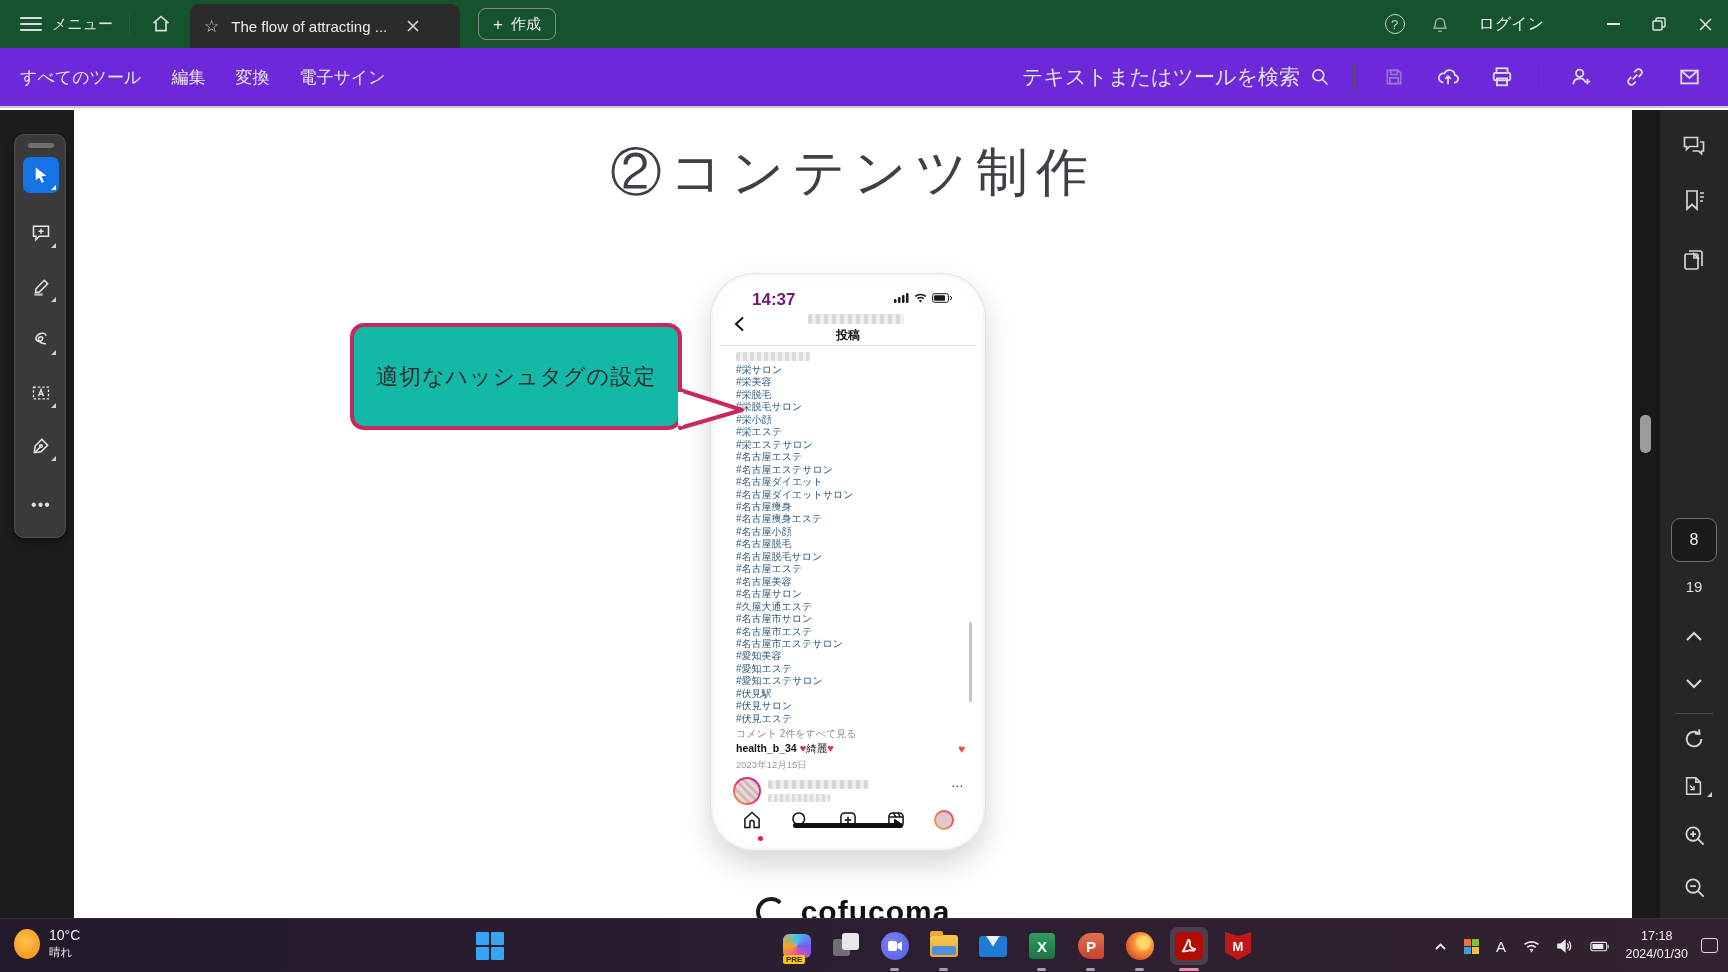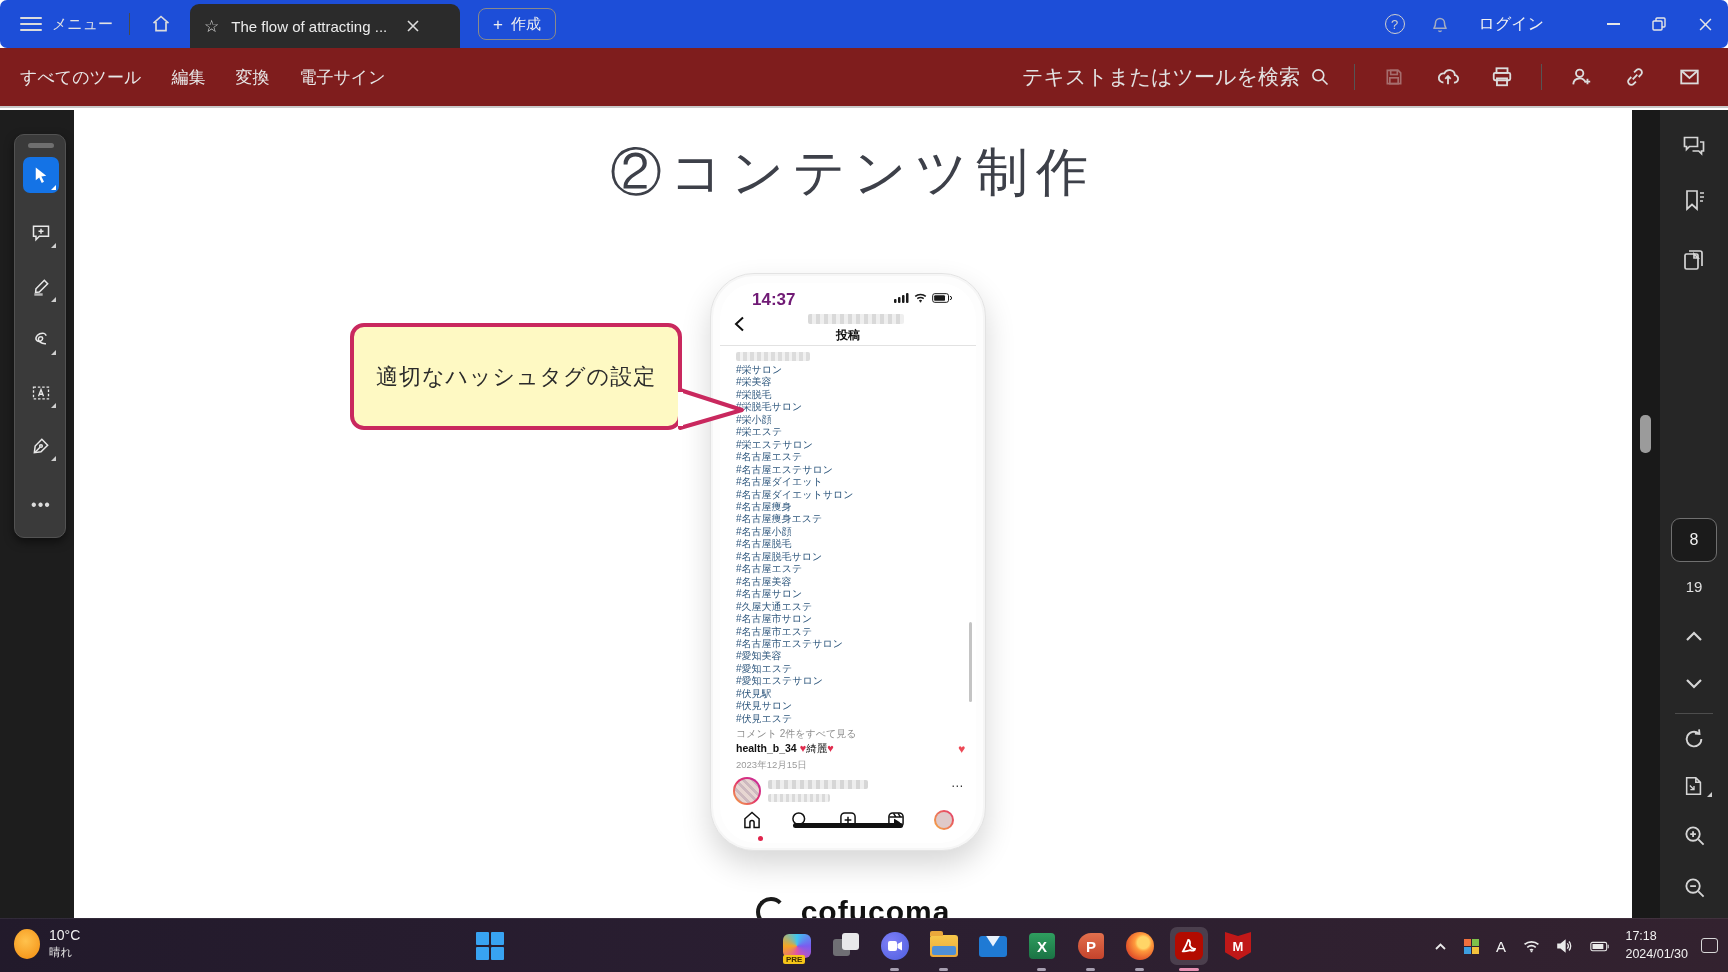--- a/index.html
+++ b/index.html
@@ -1,41 +1,41 @@
 <!DOCTYPE html>
 <html><head>
 <meta charset="utf-8">
 <style>
   * { margin:0; padding:0; box-sizing:border-box; }
   html,body { width:1728px; height:972px; overflow:hidden; }
   body { font-family:"Liberation Sans","DejaVu Sans",sans-serif; background:#fff; position:relative; }
   svg { display:block; }
 
   
-  .titlebar { position:absolute; left:0; top:0; width:1728px; height:48px; background:#1d4ed8; display:flex; align-items:center; color:#e6e6e6;border-radius:7px; }
+  .titlebar { position:absolute; left:0; top:0; width:1728px; height:48px; background:#14532d; display:flex; align-items:center; color:#e6e6e6; }
   .hamburger { margin-left:20px; width:22px; display:flex; flex-direction:column; gap:4px; cursor:pointer; }
   .hamburger span { height:2px; background:#dcdcdc; border-radius:1px; }
   .menu-label { font-size:15px; margin-left:10px; color:#e3e3e3; }
   .tb-divider { width:1px; height:22px; background:#4a4a4a; margin:0 14px 0 16px; }
   .home-btn { width:34px; height:34px; display:flex; align-items:center; justify-content:center; border-radius:6px; }
   .doc-tab { margin-left:12px; height:44px; margin-top:4px; align-self:flex-end; background:#2b2b2b; border-radius:9px 9px 0 0; display:flex; align-items:center; padding:0 12px 0 14px; min-width:270px; }
   .tab-star { font-size:17px; color:#d8d8d8; }
   .tab-title { font-size:15px; color:#ececec; margin:0 14px 0 12px; white-space:nowrap; }
   .tab-close { width:24px; height:24px; display:flex; align-items:center; justify-content:center; border-radius:5px; }
   .create-btn { margin-left:18px; height:32px; border:1.5px solid #8a8a8a; border-radius:8px; display:flex; align-items:center; padding:0 14px; gap:8px; color:#f0f0f0; font-size:15px; }
   .create-plus { font-size:17px; line-height:1; }
   .titlebar-right { margin-left:auto; display:flex; align-items:center; }
   .help-circle { width:20px; height:20px; border:1.6px solid #cfcfcf; border-radius:50%; color:#cfcfcf; font-size:13px; display:flex; align-items:center; justify-content:center; margin-right:26px; }
   .bell-wrap { margin-right:30px; opacity:.85; }
   .login-label { font-size:16px; color:#f2f2f2; margin-right:46px; }
   .win-ctl { width:46px; height:48px; display:flex; align-items:center; justify-content:center; color:#e6e6e6; }
   .min-bar { width:13px; height:1.6px; background:#e6e6e6; }
 
   
-  .toolbar { position:absolute; left:0; top:48px; width:1728px; height:60px; background:#7f1d1d; display:flex; align-items:center; color:#e8e8e8; border-bottom:2px solid #c9c9c9; }
+  .toolbar { position:absolute; left:0; top:48px; width:1728px; height:60px; background:#6d28d9; display:flex; align-items:center; color:#e8e8e8; border-bottom:2px solid #c9c9c9; }
   .tool-item { font-size:17px; margin-left:30px; cursor:pointer; }
   .tool-item:first-child { margin-left:20px; }
   .toolbar-right { margin-left:auto; display:flex; align-items:center; gap:24px; padding-right:24px; }
   .search-group { display:flex; align-items:center; gap:10px; color:#e2e2e2; font-size:21px; }
   .v-div { width:1px; height:26px; background:#555; }
   .tb-icon { width:30px; height:30px; display:flex; align-items:center; justify-content:center; color:#dcdcdc; }
   .dimmed { opacity:.42; }
 
   
   .content { position:absolute; left:0; top:110px; width:1728px; height:808px; background:#fff; }
@@ -55,21 +55,21 @@
   .page-box { position:absolute; left:11px; top:408px; width:46px; height:44px; background:#1b1b1b; border:1px solid #707070; border-radius:9px; display:flex; align-items:center; justify-content:center; font-size:16px; color:#f0f0f0; }
   .total-pages { position:absolute; left:0; top:468px; width:68px; text-align:center; font-size:15px; color:#e0e0e0; }
   .rp-div { position:absolute; left:15px; top:603px; width:38px; height:1px; background:#4d4d4d; }
   .fit-corner { position:absolute; margin-left:30px; margin-top:18px; width:0; height:0; border-left:5px solid transparent; border-bottom:5px solid #cfcfcf; }
 
   
   .doc-page { position:absolute; left:74px; top:0; width:1558px; height:808px; background:#fff; overflow:hidden; }
   .doc-title { position:absolute; left:0; top:28px; width:1558px; text-align:center; font-family:"DejaVu Serif","Liberation Serif",serif; font-size:52px; letter-spacing:8px; color:#3d4049; }
 
   
-  .callout { position:absolute; left:276px; top:213px; width:332px; height:107px; border:4px solid #c9285e; border-radius:14px; background:#fef9c3; display:flex; align-items:center; z-index:5; }
+  .callout { position:absolute; left:276px; top:213px; width:332px; height:107px; border:4px solid #c9285e; border-radius:14px; background:#14b8a6; display:flex; align-items:center; z-index:5; }
   .callout-text { font-size:22px; color:#2b2b2b; padding-left:22px; letter-spacing:1px; }
   .callout-pointer { position:absolute; left:604px; top:272px; z-index:6; }
 
   
   .phone { position:absolute; left:636px; top:163px; width:276px; height:578px; background:#fdfdfd; border:1px solid #e3e3e3; border-radius:44px; box-shadow:0 14px 30px rgba(0,0,0,.16), inset 0 0 0 2px #f6f6f6; }
   .screen { position:absolute; left:9px; top:9px; width:256px; height:560px; background:#fff; border-radius:36px; overflow:hidden; }
   .status-time { position:absolute; left:32px; top:7px; font-size:17px; font-weight:bold; color:#701a75; }
   .status-icons { position:absolute; right:24px; top:10px; display:flex; gap:5px; align-items:center; }
   .ph-back { position:absolute; left:14px; top:33px; color:#222; }
   .ph-header-blur { position:absolute; left:88px; top:31px; width:96px; height:10px; border-radius:2px; background:repeating-linear-gradient(90deg,#d9d9d9 0 4px,#efefef 4px 8px); filter:blur(.6px); }
@@ -132,21 +132,21 @@
   .ic-excel { width:26px; height:26px; border-radius:4px; background:linear-gradient(#2f9e5f,#1a7344); color:#fff; font-weight:bold; font-size:15px; display:flex; align-items:center; justify-content:center; }
   .ic-ppt { width:26px; height:26px; border-radius:13px 4px 4px 13px; background:linear-gradient(#e2704d,#c4432c); color:#fff; font-weight:bold; font-size:15px; display:flex; align-items:center; justify-content:center; }
   .ic-firefox { width:28px; height:28px; border-radius:50%; background:radial-gradient(circle at 62% 38%,#ffd567 0 24%,#ff9a3c 35%,#e3562a 70%,#b5305c 100%); }
   .ic-acrobat { width:28px; height:28px; border-radius:6px; background:#b30b00; color:#fff; display:flex; align-items:center; justify-content:center; font-size:15px; font-weight:bold; }
   .ic-mcafee { width:26px; height:28px; background:#c01818; clip-path:polygon(0 0,50% 14%,100% 0,100% 72%,50% 100%,0 72%); color:#fff; font-weight:bold; font-size:13px; display:flex; align-items:center; justify-content:center; }
   .tray { position:absolute; right:118px; top:0; height:54px; display:flex; align-items:center; gap:17px; color:#eaeaea; }
   .tray-grid { display:grid; grid-template-columns:7px 7px; grid-template-rows:7px 7px; gap:1px; }
   .tray-grid i:nth-child(1){background:#f0703c;} .tray-grid i:nth-child(2){background:#7ec04a;}
   .tray-grid i:nth-child(3){background:#3d9fe0;} .tray-grid i:nth-child(4){background:#f2c23c;}
   .ime { font-size:15px; color:#f2f2f2; }
-  .clock { position:absolute; right:40px; top:8px; text-align:left; font-size:12.5px; color:#f2f2f2; line-height:1.45; }
+  .clock { position:absolute; right:40px; top:8px; text-align:center; font-size:12.5px; color:#f2f2f2; line-height:1.45; }
   .kb-icon { position:absolute; right:10px; top:19px; width:17px; height:15px; border:1.4px solid #d8d8d8; border-radius:3px; }
 </style>
 </head>
 <body>
 
 <div class="titlebar">
   <div class="hamburger">
       <span></span>
       <span></span>
       <span></span>

